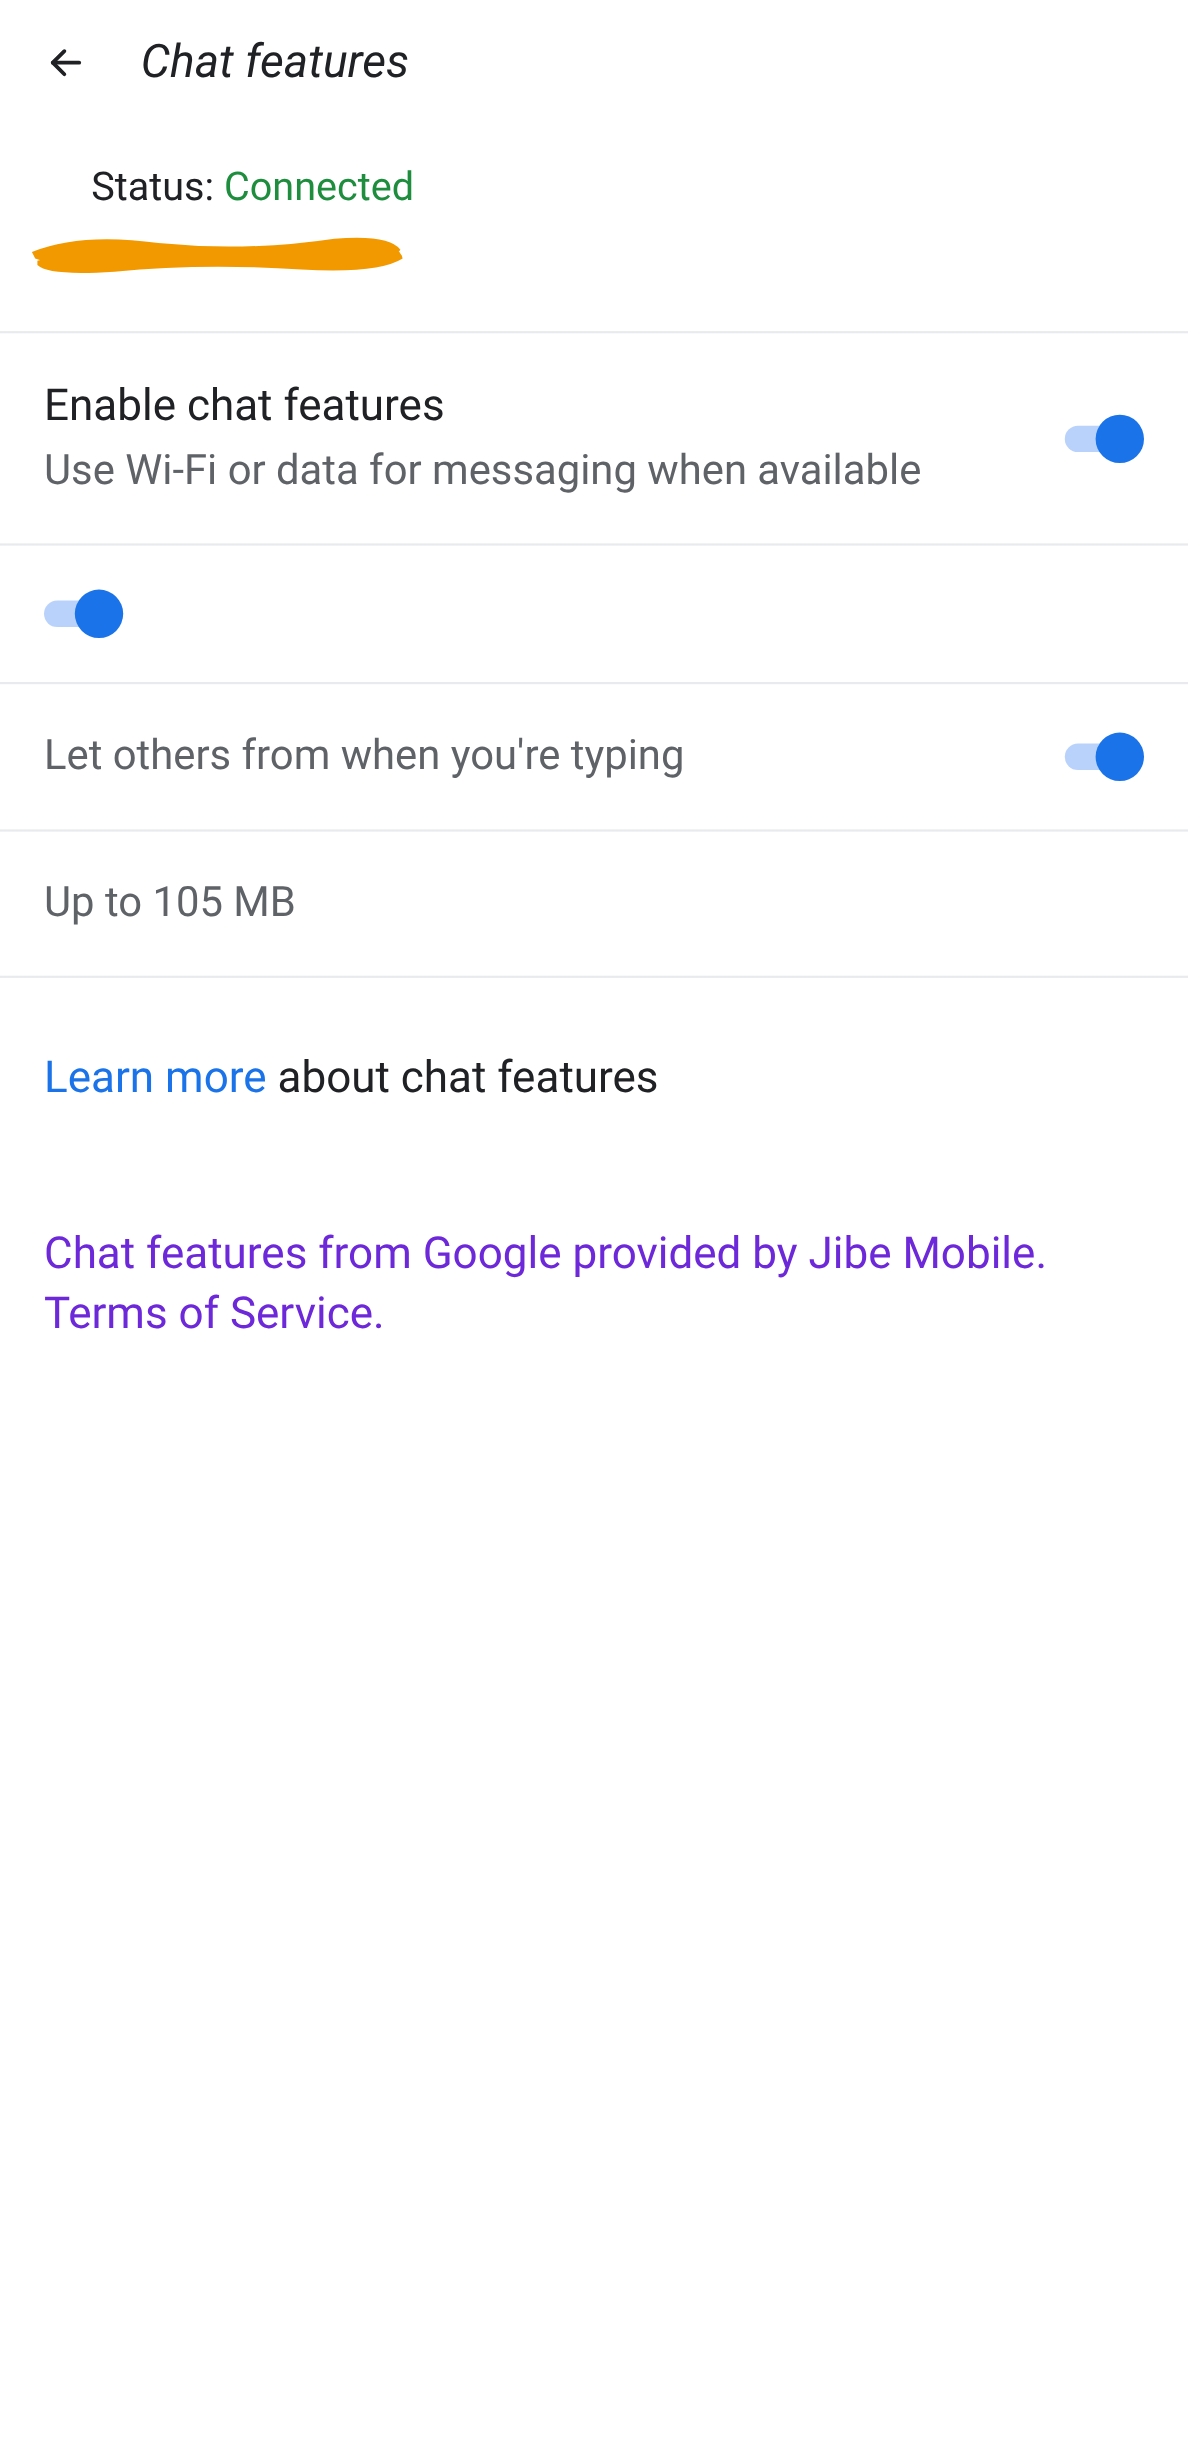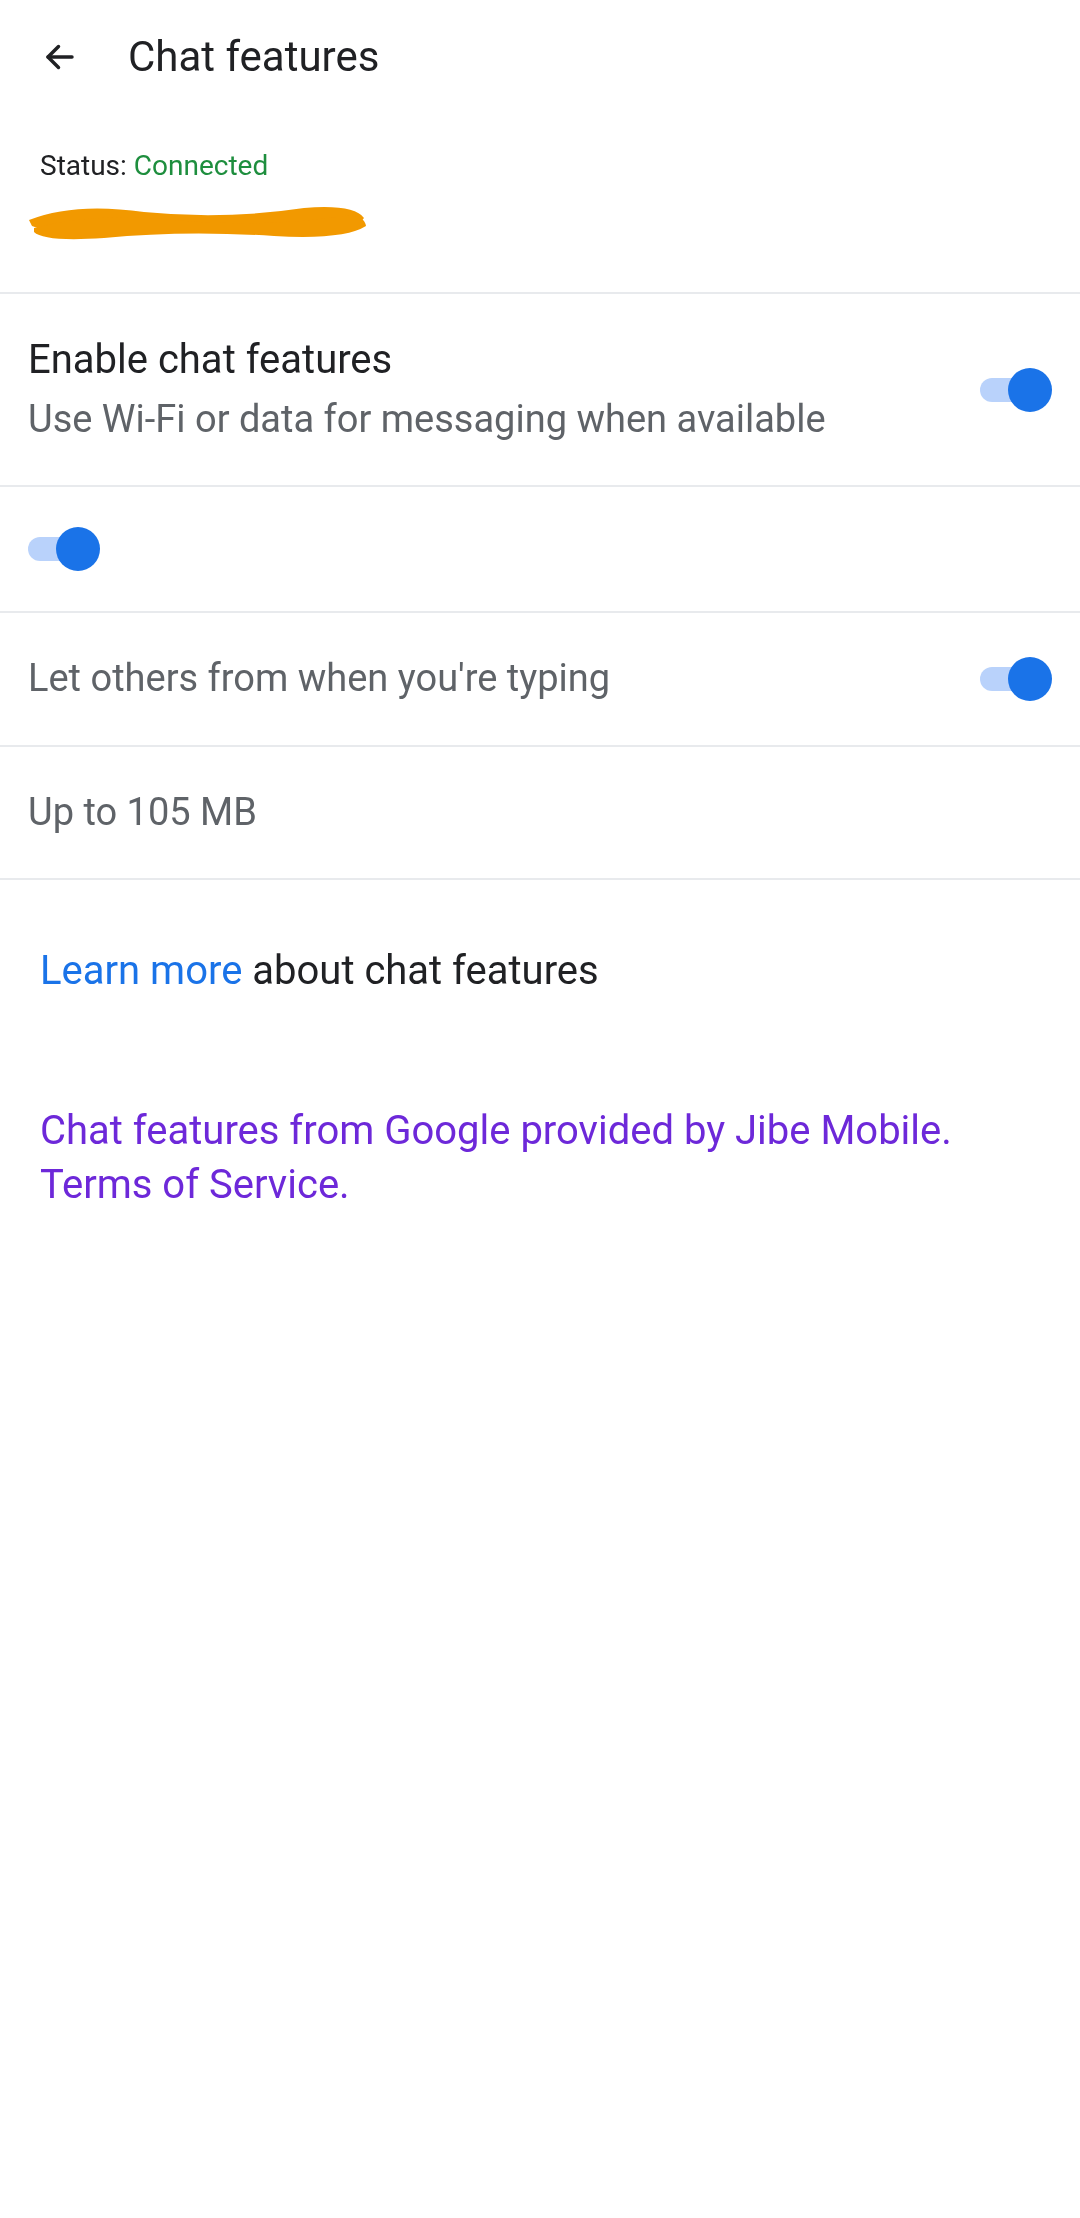--- a/index.html
+++ b/index.html
@@ -12,20 +12,21 @@
       background: #ffffff;
       width: 1080px;
       height: 2218px;
       color: #202124;
     }
     .header {
       display: flex;
       align-items: center;
       padding: 32px 40px 32px 40px;
       gap: 48px;
+      font-style: italic;
     }
     .back-icon {
       width: 40px;
       height: 40px;
       display: flex;
       align-items: center;
       justify-content: center;
       cursor: pointer;
     }
     .back-icon svg {
@@ -34,24 +35,25 @@
     }
     .page-title {
       font-size: 42px;
       font-weight: 400;
       color: #202124;
     }
     .status-section {
       padding: 36px 40px 48px 40px;
     }
     .status-line {
-      font-size: 28px;
+      font-size: 36px;
       font-weight: 400;
       color: #202124;
       margin-bottom: 8px;
+      margin-left: 43px;
     }
     .status-value {
       color: #1e8e3e;
     }
     .status-subtitle {
       font-size: 38px;
       color: #5f6368;
       line-height: 1.35;
     }
     .redacted {
@@ -60,21 +62,21 @@
       height: 54px;
       margin-top: 2px;
       margin-left: -16px;
     }
     .divider {
       height: 2px;
       background: #e8eaed;
       width: 100%;
     }
     .setting-item {
-      padding: 40px 28px;
+      padding: 40px 40px;
       display: flex;
       align-items: center;
       justify-content: space-between;
     }
     .setting-text {
       flex: 1;
     }
     .setting-title {
       font-size: 40px;
       color: #202124;

